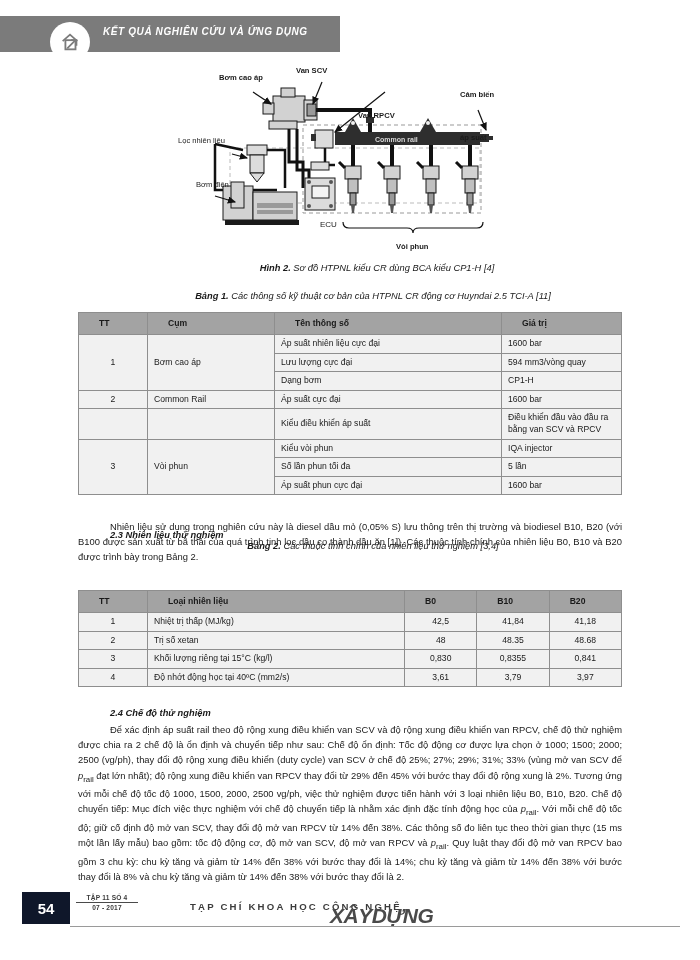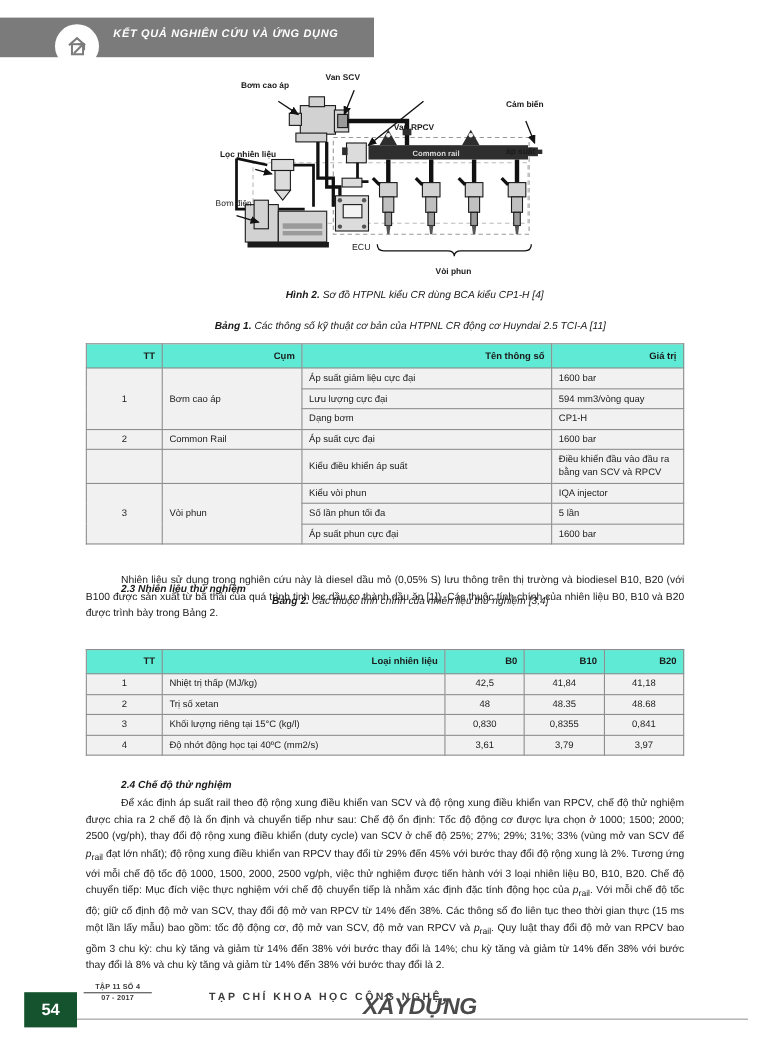--- a/index.html
+++ b/index.html
@@ -95,23 +95,23 @@
   }
   table.data-table th,
   table.data-table td {
     border: 1px solid #8e8e8e;
     padding: 3px 6px;
     background: #f1f1f1;
     vertical-align: middle;
     line-height: 1.35;
   }
   table.data-table th {
-    background: #5eead4;
-    font-weight: bold;
-    text-align: right;
+    background: #a3a3a3;
+    font-weight: bold;
+    text-align: left;
     height: 15px;
     padding-left: 20px;
   }
   td.c { text-align: center; }
   td.l { text-align: left; }
 
   #table1 { top: 312px; }
   #table1 td.col-tt   { width: 42px; }
   #table1 td.col-cum  { width: 100px; }
   #table1 td.col-name { width: 200px; }
@@ -146,24 +146,24 @@
   .footer {
     position: absolute;
     left: 0;
     top: 892px;
     width: 700px;
     height: 40px;
   }
   .footer-page {
     position: absolute;
     left: 22px;
-    top: 10px;
+    top: 0;
     width: 48px;
     height: 32px;
-    background: #14532d;
+    background: #0f172a;
     color: #ffffff;
     font-size: 15px;
     font-weight: bold;
     display: flex;
     align-items: center;
     justify-content: center;
   }
   .footer-vol {
     position: absolute;
     left: 76px;
@@ -337,21 +337,21 @@
     <line x1="47" y1="84" x2="62" y2="88" stroke="#111" stroke-width="1.2" marker-end="url(#ah)"></line>
     <line x1="30" y1="126" x2="50" y2="132" stroke="#111" stroke-width="1.2" marker-end="url(#ah)"></line>
   </svg>
 
   <div style="position:absolute;left:0;top:0;width:700px;height:190px;pointer-events:none;">
     <span style="position:absolute;left:219px;top:3px;font-size:7.6px;font-weight:bold;">Bơm cao áp</span>
     <span style="position:absolute;left:296px;top:-4px;font-size:7.6px;font-weight:bold;">Van SCV</span>
     <span style="position:absolute;left:358px;top:9px;font-size:7.6px;font-weight:bold;margin-top:32px;">Van RPCV</span>
     <span style="position:absolute;left:460px;top:20px;font-size:7.6px;font-weight:bold;">Cảm biến</span>
     <span style="position:absolute;left:460px;top:30px;font-size:7.6px;font-weight:bold;margin-top:33px;">áp suất</span>
-    <span style="position:absolute;left:200px;top:66px;font-size:7.6px;font-weight:bold;">Lọc nhiên liệu</span>
+    <span style="position:absolute;left:178px;top:66px;font-size:7.6px;font-weight:normal;">Lọc nhiên liệu</span>
     <span style="position:absolute;left:196px;top:110px;font-size:7.6px;font-weight:normal;">Bơm điện</span>
     <span style="position:absolute;left:320px;top:150px;font-size:8px;font-weight:normal;">ECU</span>
     <span style="position:absolute;left:396px;top:172px;font-size:7.6px;font-weight:bold;">Vòi phun</span>
   </div>
 </div>
 
 <div class="fig-caption">
   <b>Hình 2.</b><span> Sơ đồ HTPNL kiểu CR dùng BCA kiểu CP1-H [4]</span>
 </div>
 
@@ -365,21 +365,21 @@
       <th style="width:42px;">TT</th>
       <th style="width:100px;">Cụm</th>
       <th style="width:200px;">Tên thông số</th>
       <th>Giá trị</th>
     </tr>
   </thead>
   <tbody>
     <tr>
       <td class="c col-tt" rowspan="3">1</td>
       <td class="l col-cum" rowspan="3">Bơm cao áp</td>
-      <td class="l col-name">Áp suất giảm liệu cực đại</td>
+      <td class="l col-name">Áp suất nhiên liệu cực đại</td>
       <td class="l">1600 bar</td>
     </tr>
     <tr>
       <td class="l col-name">Lưu lượng cực đại</td>
       <td class="l">594 mm3/vòng quay</td>
     </tr>
     <tr>
       <td class="l col-name">Dạng bơm</td>
       <td class="l">CP1-H</td>
     </tr>

